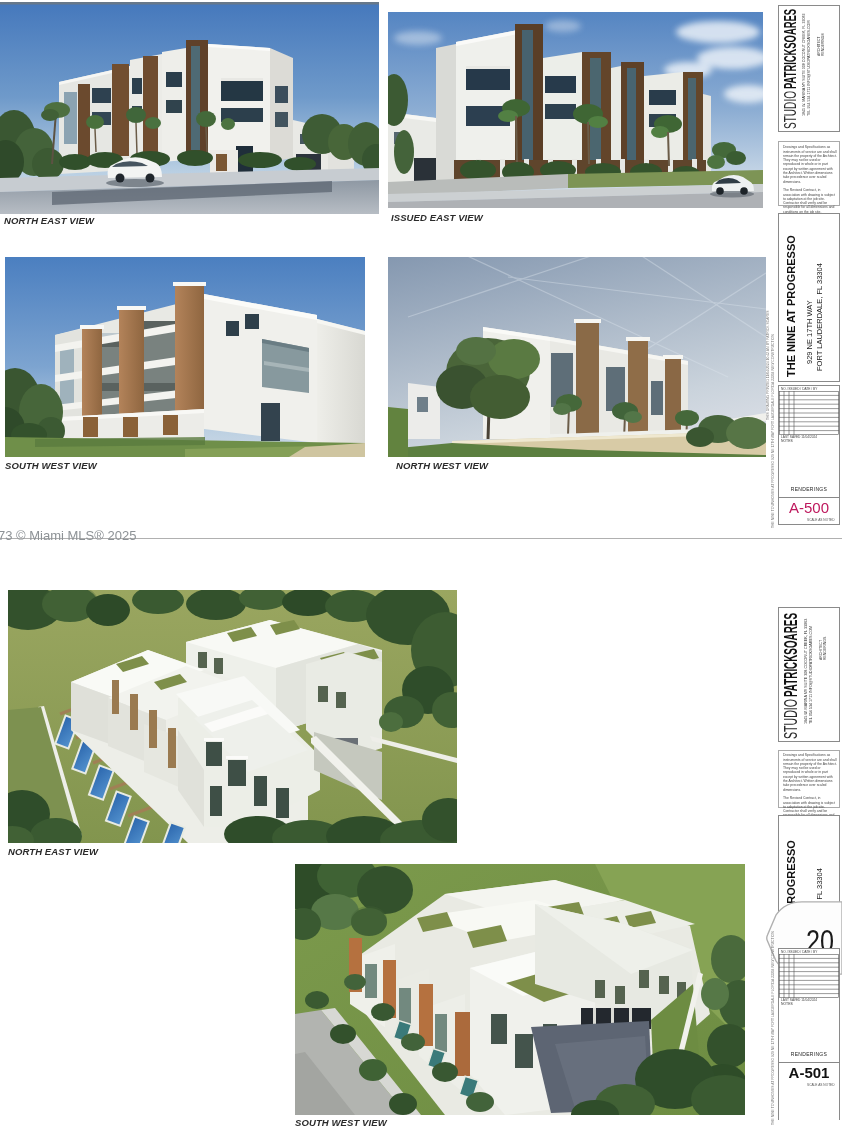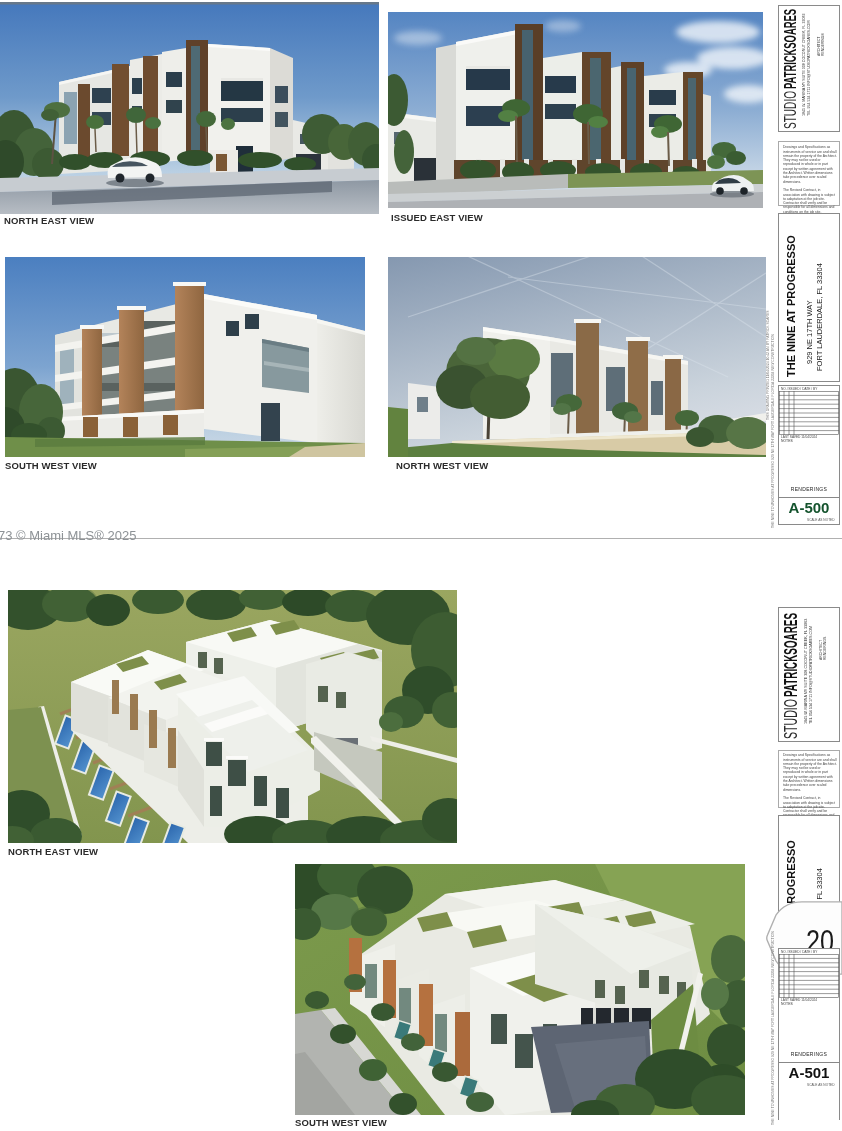--- a/index.html
+++ b/index.html
@@ -1,20 +1,20 @@
 <!DOCTYPE html>
 <html><head>
 <meta charset="utf-8">
 <style>
   html,body{margin:0;padding:0;background:#ffffff;}
   body{width:842px;height:1131px;position:relative;overflow:hidden;
        font-family:"Liberation Sans", sans-serif;}
   .abs{position:absolute;}
   .viewlabel{position:absolute;font-size:9.5px;font-weight:bold;color:#2b2b2b;
-             letter-spacing:0.1px;font-family:"Liberation Sans",sans-serif;}
+             letter-spacing:0.1px;font-family:"Liberation Sans",sans-serif;font-style:italic;}
   .tb{position:absolute;left:778px;width:62px;border:1px solid #8a8a8a;background:#fff;box-sizing:border-box;}
   .rot{transform:rotate(-90deg);transform-origin:left top;position:absolute;white-space:nowrap;}
   .rots{transform:rotate(-90deg) scale(0.5);transform-origin:left top;position:absolute;white-space:nowrap;}
   .half{transform:scale(0.5);transform-origin:left top;position:absolute;white-space:nowrap;}
 </style>
 </head>
 <body>
 
 <div class="abs" style="left:0;top:2px;width:379px;height:212px;" id="p1">
 <svg width="379" height="212" viewBox="0 0 379 212">
@@ -530,21 +530,21 @@
     </svg>
 
     <div class="half" style="left:2px;top:49px;font-size:6.4px;color:#444;">LAST SAVED 11/04/2024</div>
 
     <div class="half" style="left:2px;top:53px;font-size:6.8px;color:#333;">NOTES</div>
 
     <div class="half" style="left:0px;top:100px;width:120px;text-align:center;font-size:10px;color:#222;letter-spacing:0.6px;">RENDERINGS</div>
 
     <div class="abs" style="left:0;top:111px;width:60px;height:1px;background:#888;"></div>
 
-    <div class="abs" style="left:0;top:113px;width:60px;text-align:center;font-size:15px;font-weight:700;color:#14532d;">A-500</div>
+    <div class="abs" style="left:0;top:113px;width:60px;text-align:center;font-size:15px;font-weight:400;color:#be185d;">A-500</div>
 
     <div class="half" style="left:28px;top:132px;font-size:6.4px;color:#555;">SCALE AS NOTED</div>
   </div>
 
   <div class="rots" style="left:766px;top:420px;font-size:6.8px;color:#777;">THIS DRAWING PRINTED 11/04/2024 10:42 AM BY PATRICK SOARES</div>
 
   <div class="rots" style="left:771px;top:528px;font-size:6.8px;color:#777;">THE NINE TOWNHOMES AT PROGRESSO 929 NE 17TH WAY FORT LAUDERDALE FLORIDA 33304 NEW CONSTRUCTION</div>
 </div>
 
 <div class="abs" style="left:0;top:538px;width:842px;height:1px;background:#b0b0b0;"></div>

